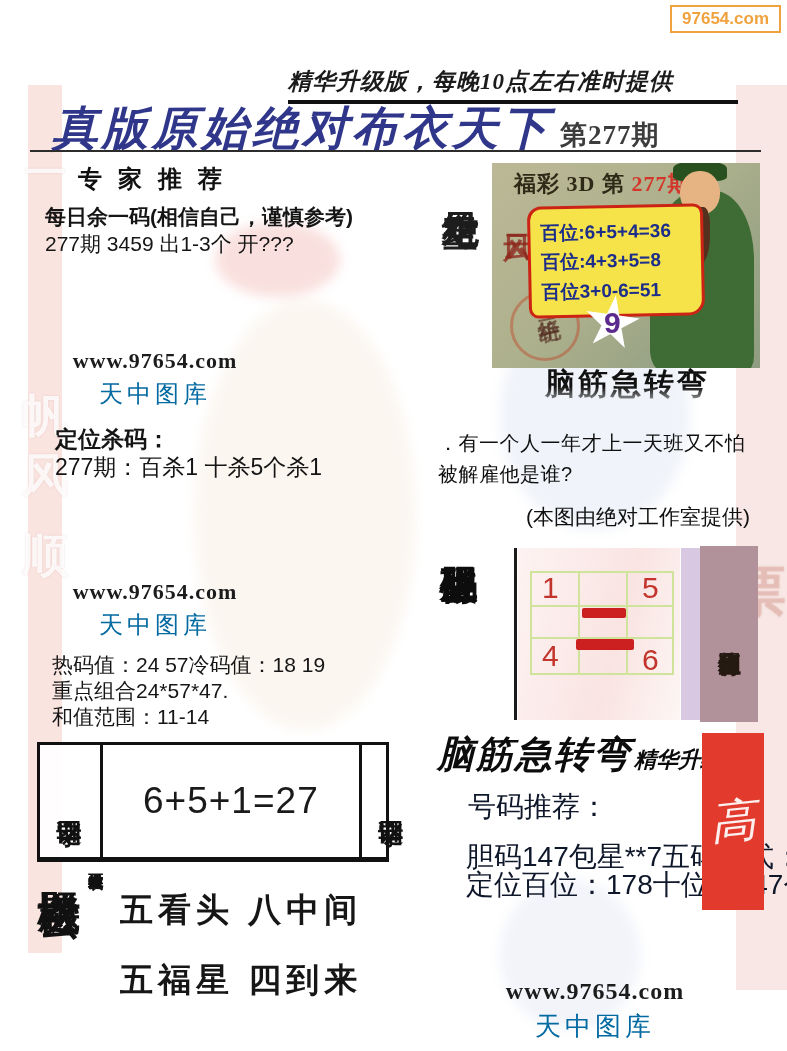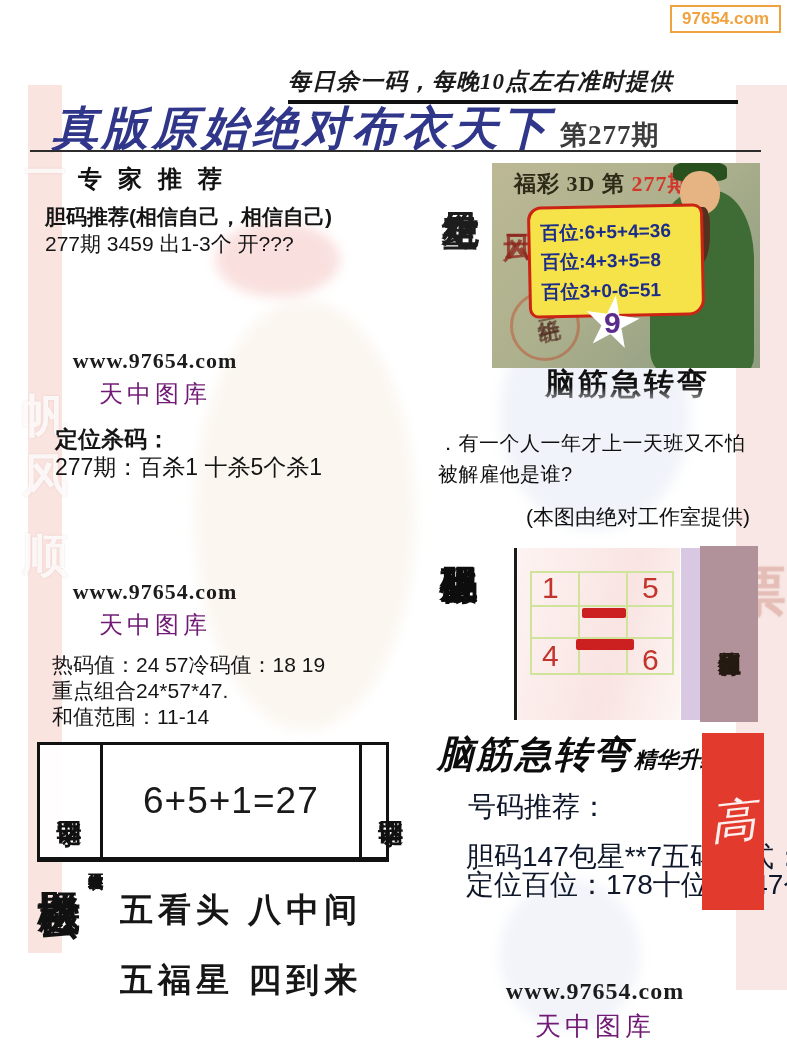--- a/index.html
+++ b/index.html
@@ -29,21 +29,21 @@
   .issue{font-size:27px;color:#3c3c3c;font-style:normal;letter-spacing:1px;margin-left:8px;}
   .header-rule{left:30px;top:150px;width:731px;height:2px;background:#2c2c2c;}
 
   
   .expert-title{left:78px;top:163px;font-size:24px;font-weight:bold;color:#111;letter-spacing:16px;white-space:nowrap;}
   .t21{font-size:21px;color:#151515;white-space:nowrap;}
   .t23{font-size:23px;color:#151515;white-space:nowrap;}
   .bold{font-weight:bold;}
   .site{width:200px;text-align:center;font-family:"Liberation Serif",serif;color:#1c1c1c;margin-top:36px;}
   .site .url{font-weight:bold;font-size:22px;letter-spacing:1px;}
-  .site .name{font-size:24px;letter-spacing:4px;margin-top:4px;color:#701a75;}
+  .site .name{font-size:24px;letter-spacing:4px;margin-top:4px;color:#0369a1;}
 
   
   .riddle-box{left:37px;top:742px;width:346px;height:112px;border:3px solid #111;border-bottom-width:5px;
               display:flex;background:rgba(255,255,255,.92);gap:40px;}
   .riddle-side{width:60px;border-right:3px solid #111;display:flex;align-items:center;justify-content:center;
                font-size:25px;font-weight:bold;color:#111;}
   .riddle-side.right{border-right:none;border-left:3px solid #111;}
   .riddle-mid{flex:1;display:flex;flex-direction:column;align-items:center;justify-content:center;}
   .riddle-eq{font-size:37px;color:#1a1a1a;letter-spacing:1px;}
   .riddle-ph{font-size:37px;font-weight:bold;color:#1a1a1a;letter-spacing:3px;margin-top:2px;}
@@ -132,28 +132,28 @@
   <div class="abs strip-right">
     <span class="wm-char wm-pink" style="left:-6px;top:470px;font-size:56px;">票</span>
   </div>
 
   <div class="blob" style="left:215px;top:222px;width:125px;height:75px;background:rgba(215,60,48,.16);"></div>
   <div class="blob" style="left:195px;top:300px;width:220px;height:430px;background:rgba(228,190,150,.14);"></div>
   <div class="blob" style="left:500px;top:300px;width:190px;height:230px;background:rgba(70,100,180,.08);"></div>
   <div class="blob" style="left:500px;top:880px;width:140px;height:150px;background:rgba(70,100,180,.07);"></div>
 
   <div class="abs badge">97654.com</div>
-  <div class="abs subtitle">每日余一码，每晚10点左右准时提供</div>
+  <div class="abs subtitle">精华升级版，每晚10点左右准时提供</div>
   <div class="abs main-title">
     <span>真版原始绝对布衣天下</span><span class="issue">第277期</span>
   </div>
   <div class="abs header-rule"></div>
 
   <div class="abs expert-title">专家推荐</div>
-  <div class="abs t21 bold" style="left:45px;top:203px;">胆码推荐(相信自己，相信自己)</div>
+  <div class="abs t21 bold" style="left:45px;top:203px;">每日余一码(相信自己，谨慎参考)</div>
   <div class="abs t21" style="left:45px;top:230px;">277期 3459 出1-3个 开???</div>
 
   <div class="abs site" style="left:55px;top:312px;">
     <div class="url">www.97654.com</div>
     <div class="name">天中图库</div>
   </div>
 
   <div class="abs t23 bold" style="left:55px;top:424px;">定位杀码：</div>
   <div class="abs t23" style="left:55px;top:452px;">277期：百杀1 十杀5个杀1</div>
 

